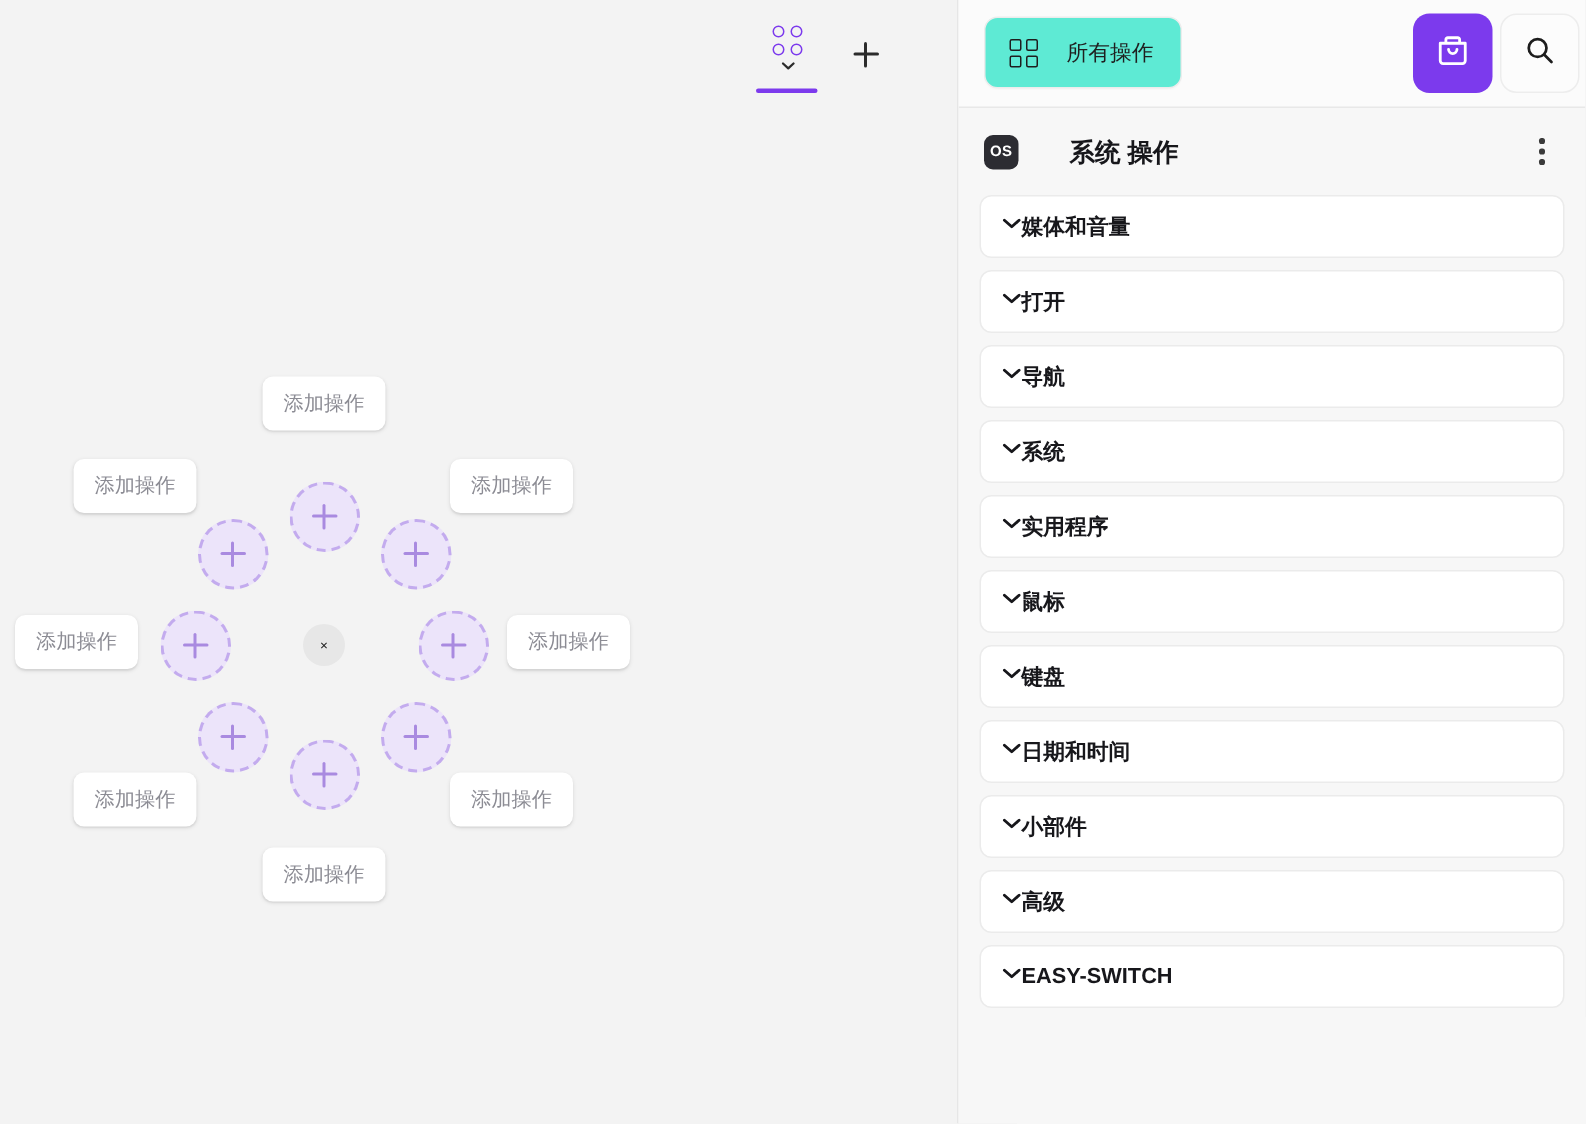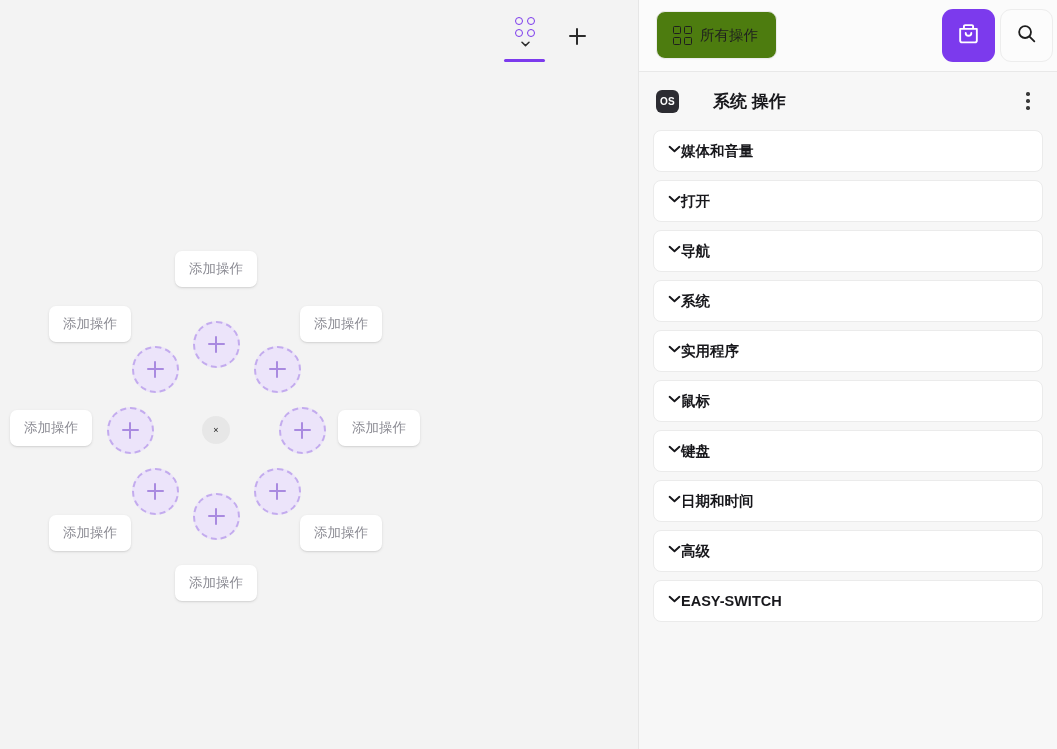--- a/index.html
+++ b/index.html
@@ -175,26 +175,26 @@
     border-bottom: 1px solid #e8e8e8;
     background: #fbfbfb;
   }
 
   .all-actions-btn {
     position: absolute;
     left: 17px;
     top: 11px;
     height: 48px;
     padding: 0 18px 0 16px;
-    background: #4d7c0f;
+    background: #5eead4;
     border: 1px solid #ececec;
     border-radius: 9px;
     display: flex;
     align-items: center;
-    gap: 8px;
+    gap: 19px;
     cursor: pointer;
     box-shadow: 0 1px 1px rgba(0,0,0,0.02);
   }
   .grid-squares {
     width: 19px;
     height: 19px;
     display: grid;
     grid-template-columns: 8px 8px;
     grid-template-rows: 8px 8px;
     gap: 3px;
@@ -485,20 +485,26 @@
         <div class="cat-row">
           <span class="cat-chevron"><svg width="13" height="8" viewBox="0 0 13 8" fill="none">
               <path d="M1.6 1.8 L6.5 6.2 L11.4 1.8" stroke="#17171b" stroke-width="1.9" stroke-linecap="round" stroke-linejoin="round"></path>
             </svg></span>
           <span class="cat-label">日期和时间</span>
         </div>
         <div class="cat-row">
           <span class="cat-chevron"><svg width="13" height="8" viewBox="0 0 13 8" fill="none">
               <path d="M1.6 1.8 L6.5 6.2 L11.4 1.8" stroke="#17171b" stroke-width="1.9" stroke-linecap="round" stroke-linejoin="round"></path>
             </svg></span>
+          <span class="cat-label">小部件</span>
+        </div>
+        <div class="cat-row">
+          <span class="cat-chevron"><svg width="13" height="8" viewBox="0 0 13 8" fill="none">
+              <path d="M1.6 1.8 L6.5 6.2 L11.4 1.8" stroke="#17171b" stroke-width="1.9" stroke-linecap="round" stroke-linejoin="round"></path>
+            </svg></span>
           <span class="cat-label">高级</span>
         </div>
         <div class="cat-row">
           <span class="cat-chevron"><svg width="13" height="8" viewBox="0 0 13 8" fill="none">
               <path d="M1.6 1.8 L6.5 6.2 L11.4 1.8" stroke="#17171b" stroke-width="1.9" stroke-linecap="round" stroke-linejoin="round"></path>
             </svg></span>
           <span class="cat-label">EASY-SWITCH</span>
         </div>
       </div>
 

